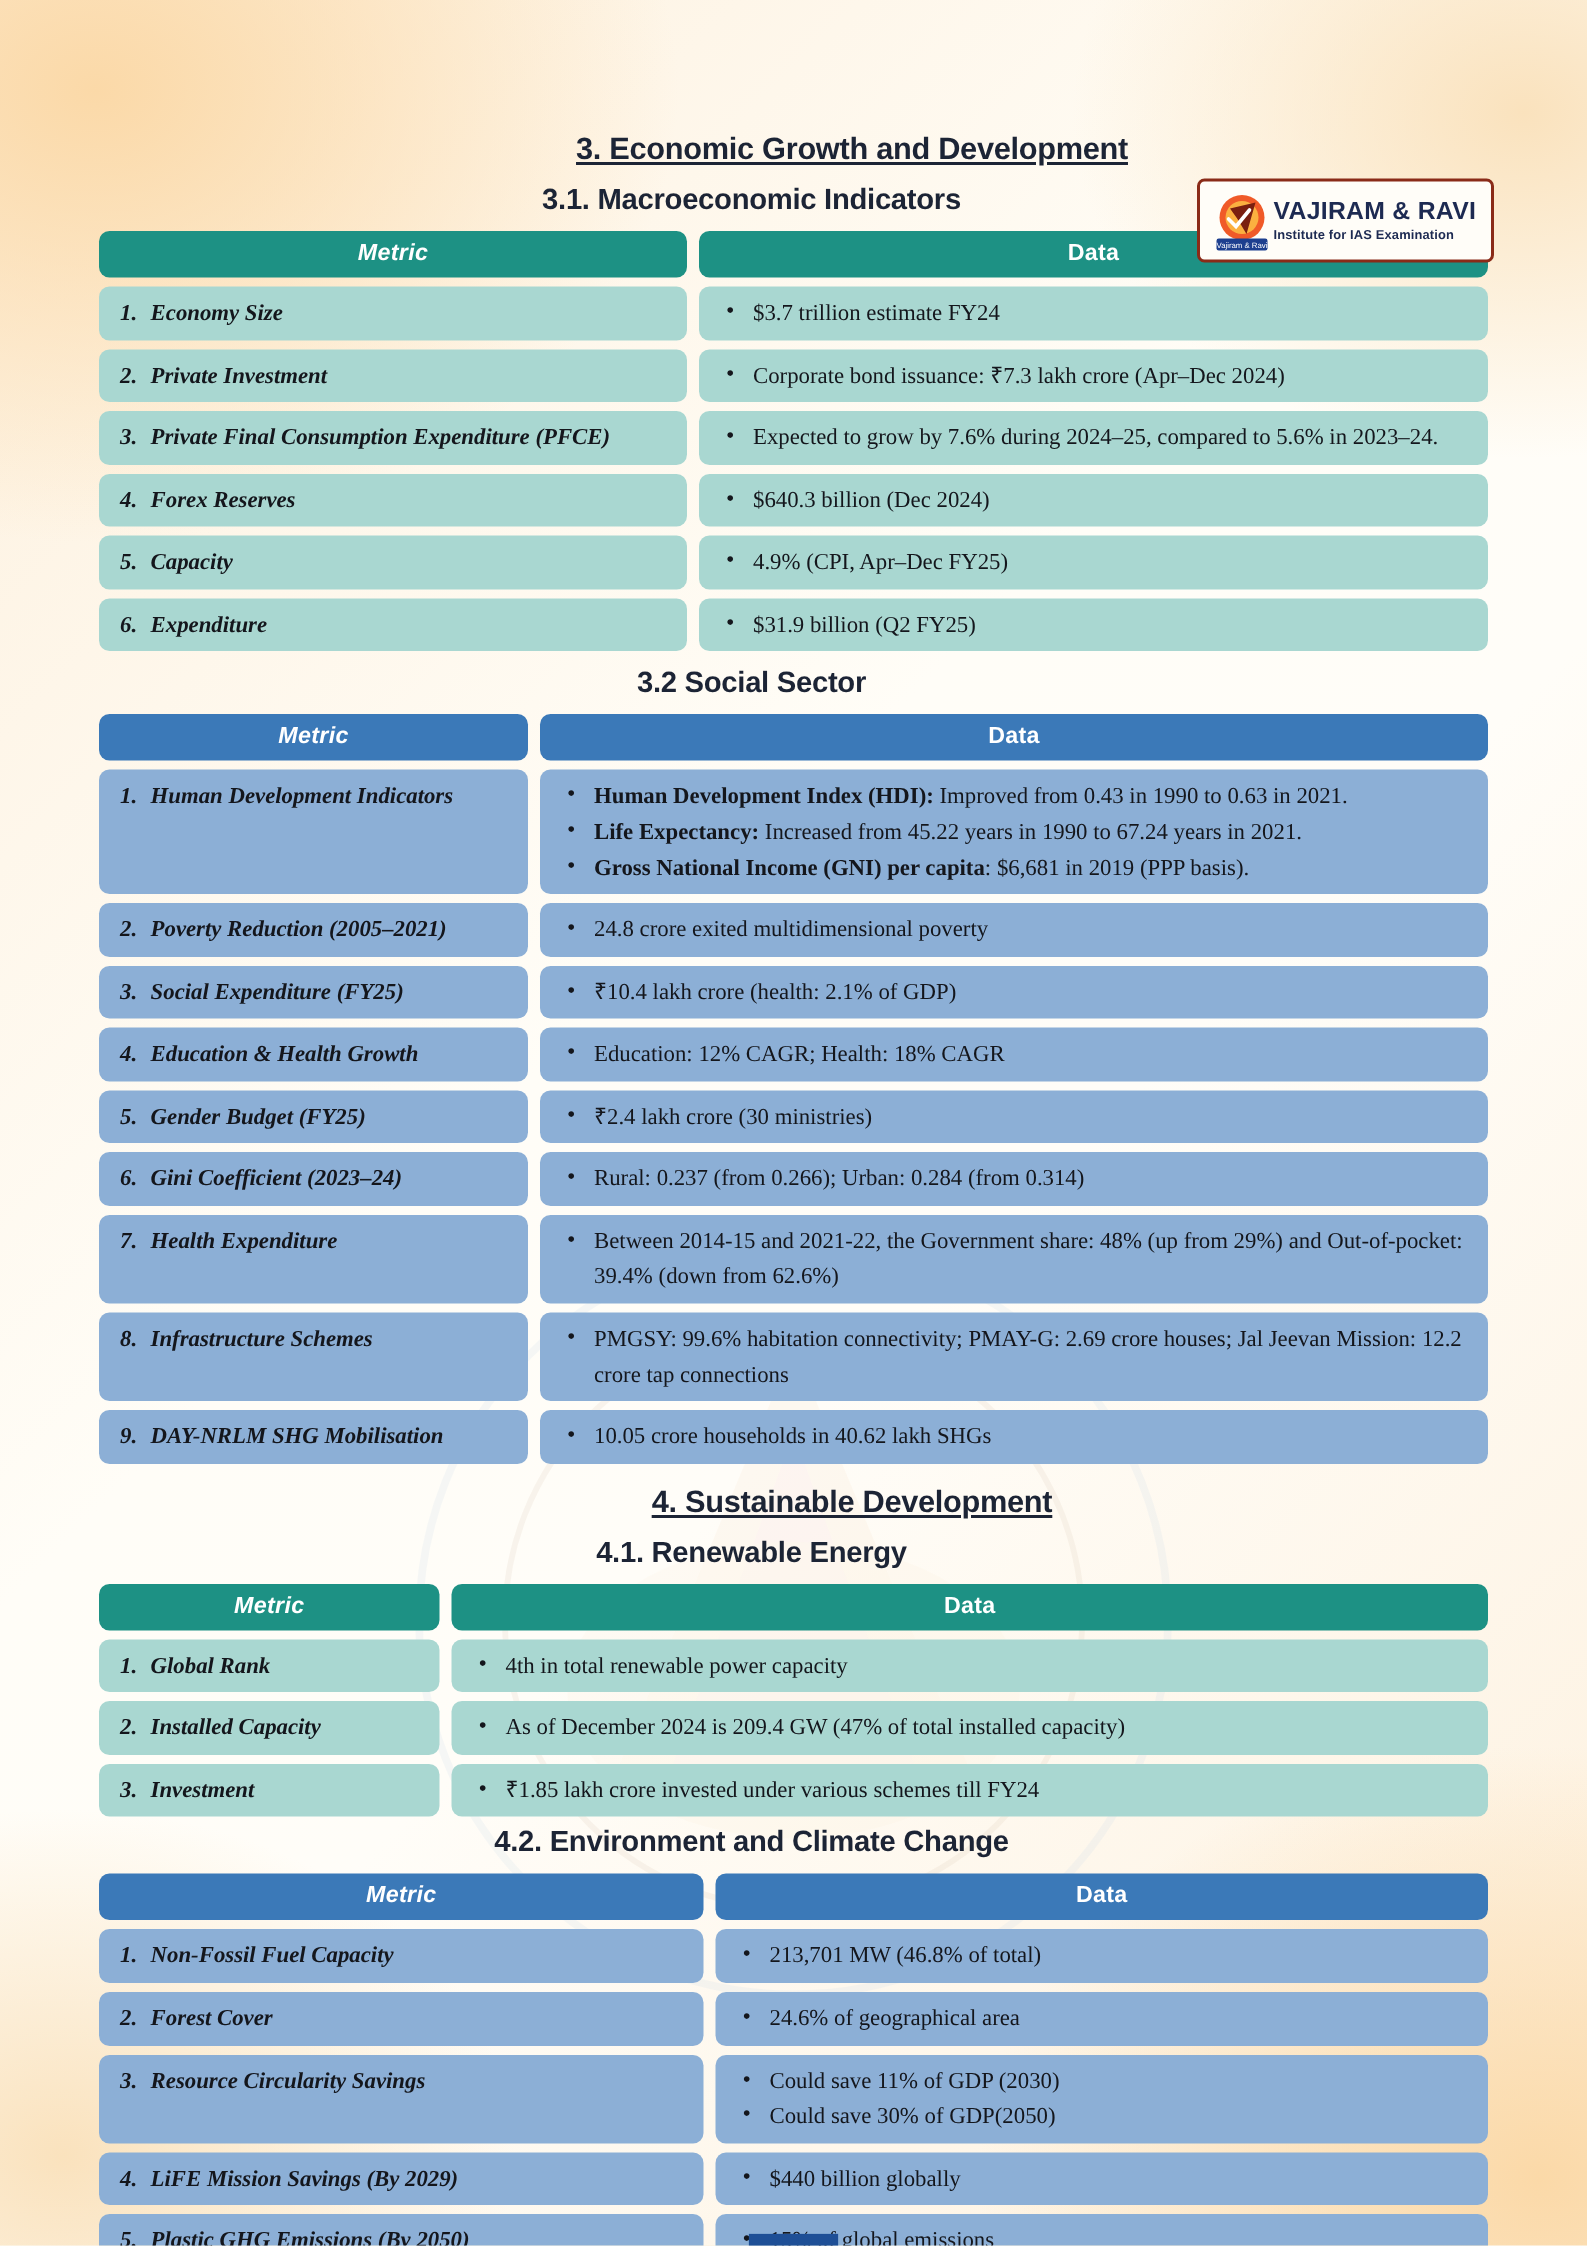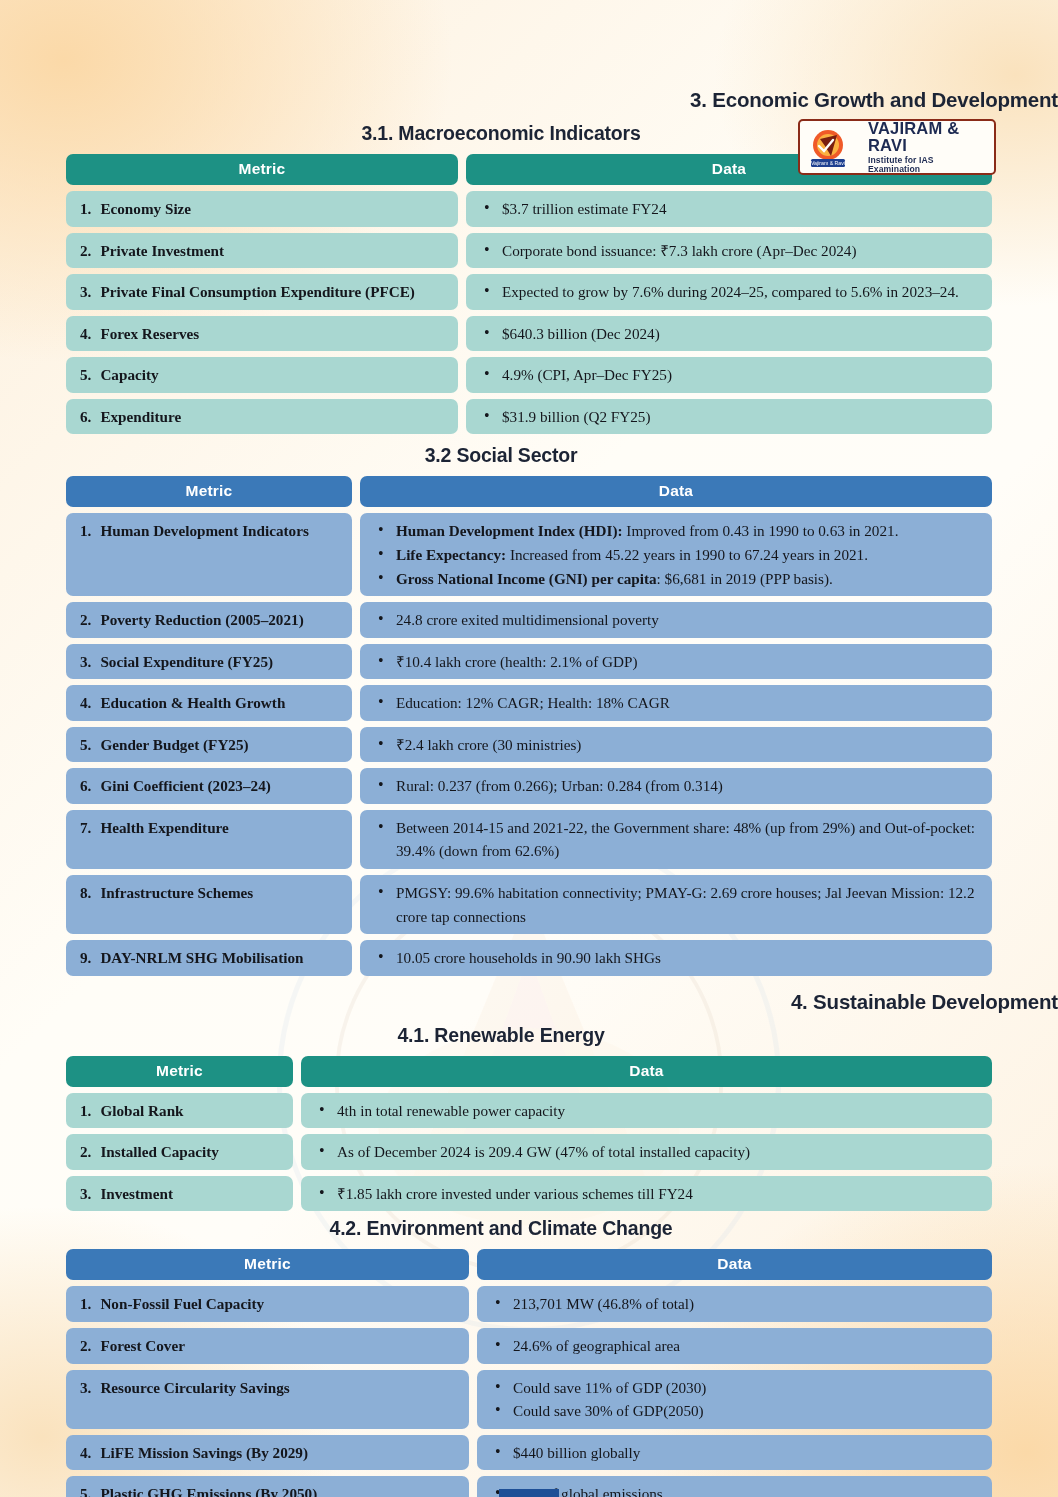--- a/index.html
+++ b/index.html
@@ -53,21 +53,21 @@
     right: 62px;
     top: 31px;
     width: 198px;
     height: 56px;
     border: 2px solid #8a2b18;
     border-radius: 5px;
     background: #fffdf8;
     display: flex;
     align-items: center;
     padding: 0 7px;
-    gap: 19px;
+    gap: 0;
   }
   .logo-mark {
     width: 42px; height: 42px;
     flex: 0 0 42px;
     position: relative;
   }
   .logo-text { line-height: 1.05; }
   .logo-title {
     font-family: "Liberation Sans", sans-serif;
     font-weight: bold;
@@ -86,22 +86,23 @@
 
   
   .h-main, .h-sub {
     font-family: "Liberation Sans", sans-serif;
     font-weight: bold;
     color: #1c2435;
     letter-spacing: -0.2px;
   }
   .h-main {
     font-size: 20.5px;
-    text-align: right;
+    text-align: center;
     margin-left: 78px;
+    text-decoration: underline;
   }
   .h-sub {
     font-size: 19.5px;
     text-align: center;
     padding-right: 56px;
   }
 
   
   .tbl {
     margin: 0 auto;
@@ -110,21 +111,21 @@
   }
   .trow {
     display: flex;
     gap: 8px;
     margin-bottom: 6px;
   }
   .cell {
     border-radius: 7px;
     padding: 6px 10px;
   }
-  .c-metric { flex: 0 0 auto; }
+  .c-metric { flex: 0 0 auto; font-style: italic; }
   .c-data   { flex: 1 1 auto; }
 
   .hdr .cell {
     color: #ffffff;
     font-family: "Liberation Sans", sans-serif;
     font-weight: bold;
     font-size: 15.5px;
     text-align: center;
     padding: 6px 10px 7px;
     letter-spacing: .2px;
@@ -450,21 +451,21 @@
           </div>
           <div class="trow">
             <div class="cell c-metric" style="flex: 0 0 286px;">
               <div class="metric-line">
                 <span class="metric-num">9.</span>
                 <span class="metric-label">DAY-NRLM SHG Mobilisation</span>
               </div>
             </div>
             <div class="cell c-data">
               <ul class="bullets">
-                <li><span>10.05 crore households in 90.90 lakh SHGs</span></li>
+                <li><span>10.05 crore households in 40.62 lakh SHGs</span></li>
               </ul>
             </div>
           </div>
         </div>
       </div>
       <div class="h-main" style="margin-top: 14px; margin-bottom: 9px;">4. Sustainable Development</div>
       <div class="h-sub" style="margin-top: 10px; margin-bottom: 9px;">4.1. Renewable Energy</div>
       <div class="tbl t-teal">
         <div class="trow hdr">
           <div class="cell c-metric" style="flex: 0 0 227px;">Metric</div>

